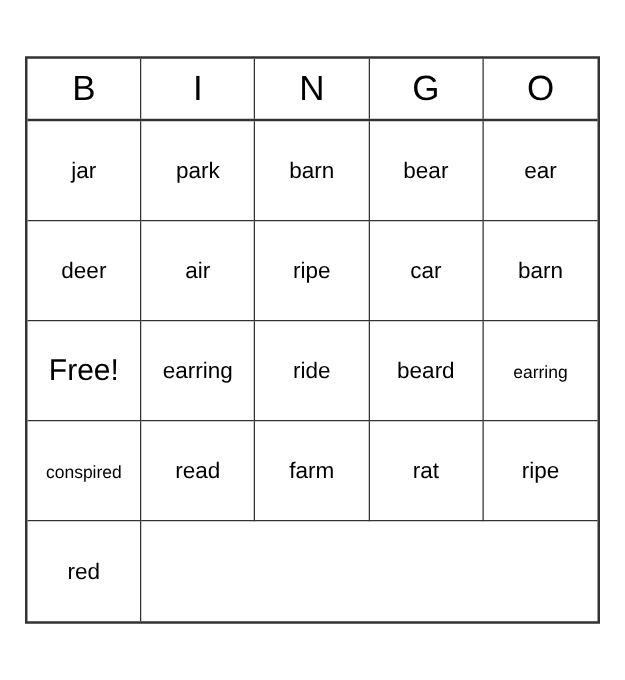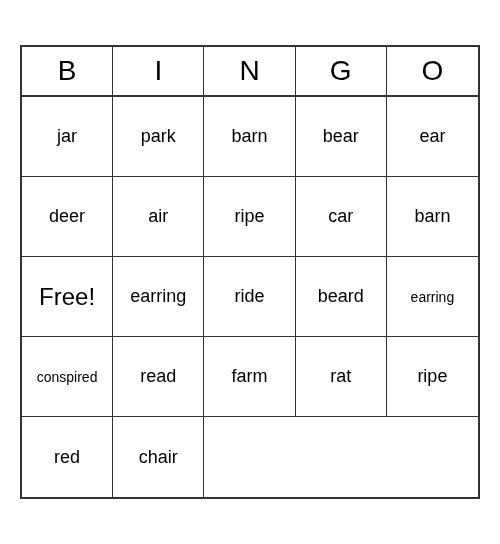--- a/index.html
+++ b/index.html
@@ -101,15 +101,14 @@
       <div class="bingo-cell">earring</div>
       <div class="bingo-cell">ride</div>
       <div class="bingo-cell">beard</div>
       <div class="bingo-cell small-text">earring</div>
       <div class="bingo-cell small-text">conspired</div>
       <div class="bingo-cell">read</div>
       <div class="bingo-cell">farm</div>
       <div class="bingo-cell">rat</div>
       <div class="bingo-cell">ripe</div>
       <div class="bingo-cell">red</div>
-      <div class="bingo-cell">chair</div>
     </div>
 </div>
 
 </body></html>

